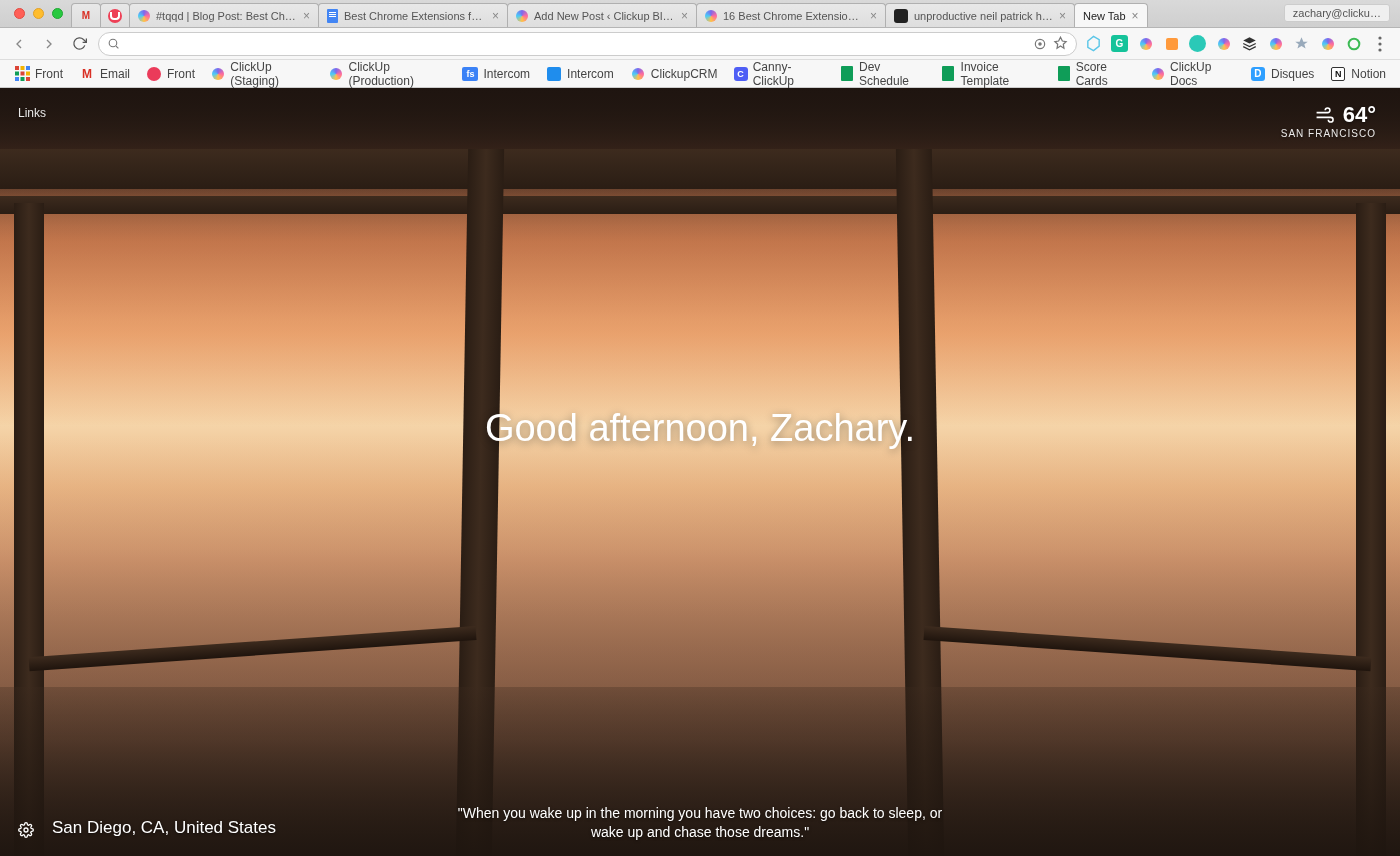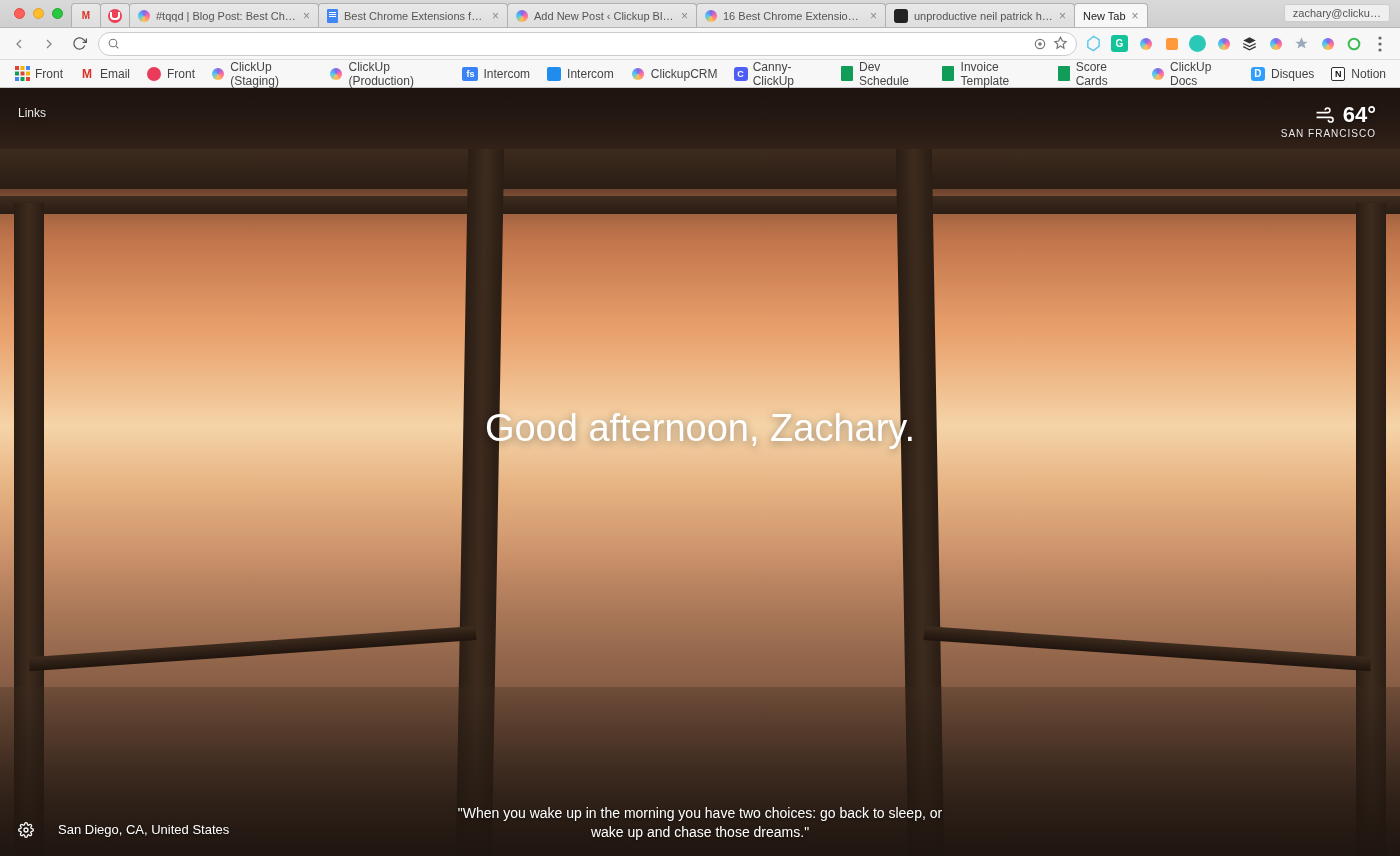--- a/index.html
+++ b/index.html
@@ -199,22 +199,22 @@
 .center{
   position:absolute;top:44%;left:50%;transform:translate(-50%,-50%);
   text-align:center;
   text-shadow:0 2px 8px rgba(0,0,0,0.4);
 }
 .clock{font-size:130px;font-weight:500;letter-spacing:-4px;line-height:1;}
 .greeting{font-size:38px;font-weight:400;margin-top:4px;}
 
 .bottom-left{
   position:absolute;bottom:18px;left:18px;
-  display:flex;align-items:flex-start;gap:24px;
-  font-size:13px;
+  display:flex;align-items:flex-end;gap:18px;
+  font-size:17px;
   text-shadow:0 1px 3px rgba(0,0,0,0.6);
 }
 .quote{
   position:absolute;bottom:14px;left:50%;transform:translateX(-50%);
   text-align:center;font-size:14px;max-width:520px;
   text-shadow:0 1px 3px rgba(0,0,0,0.6);
   line-height:1.35;
 }
 
 svg{display:block;}

